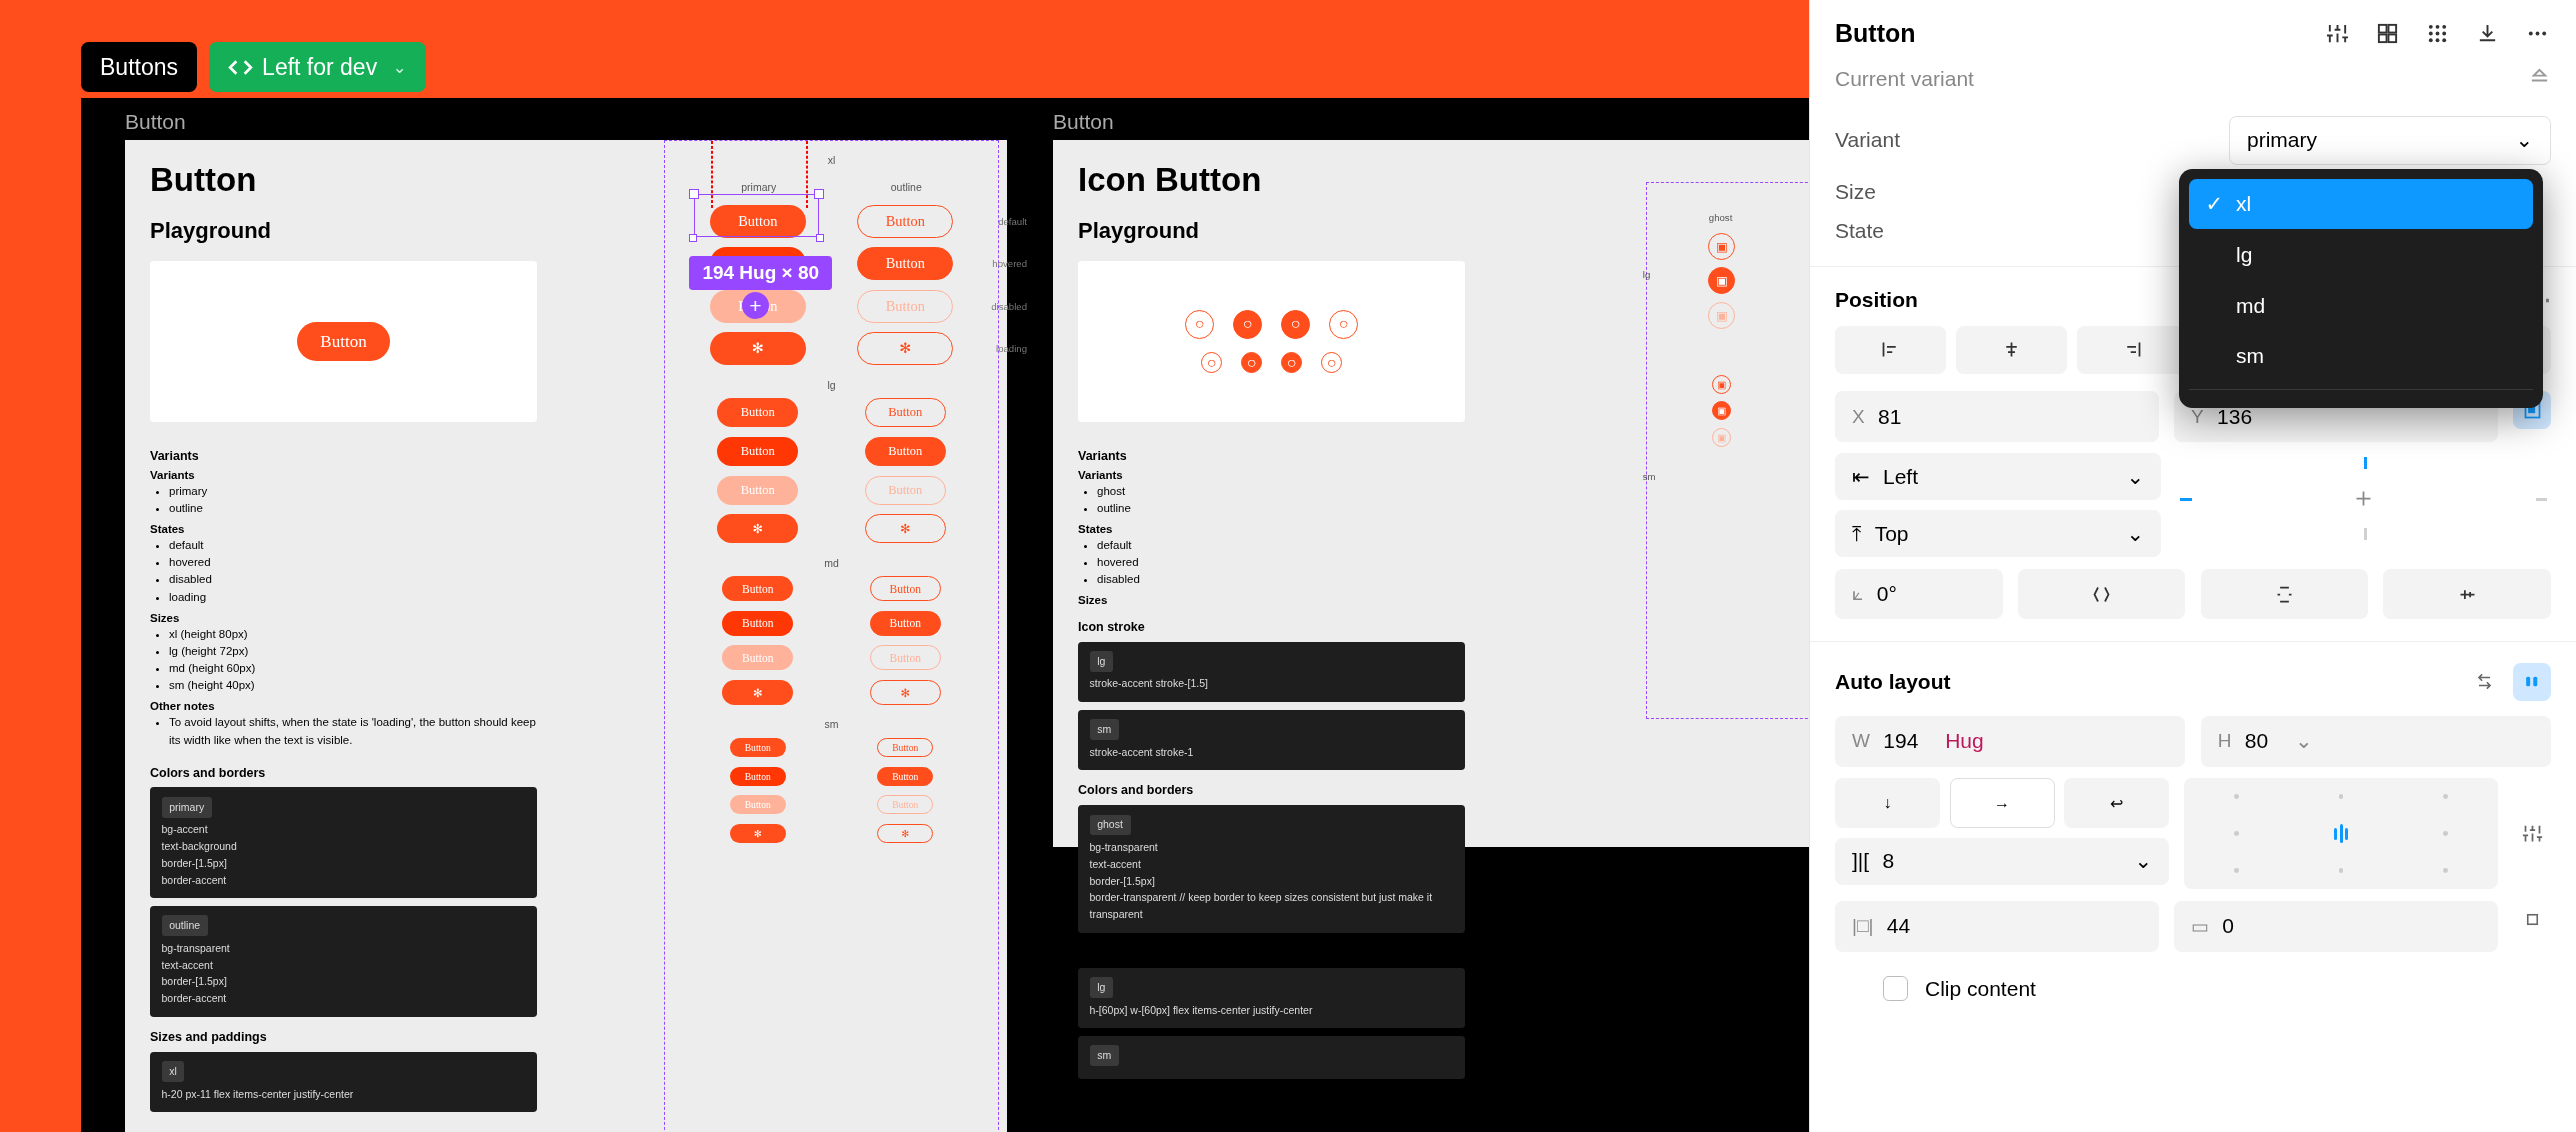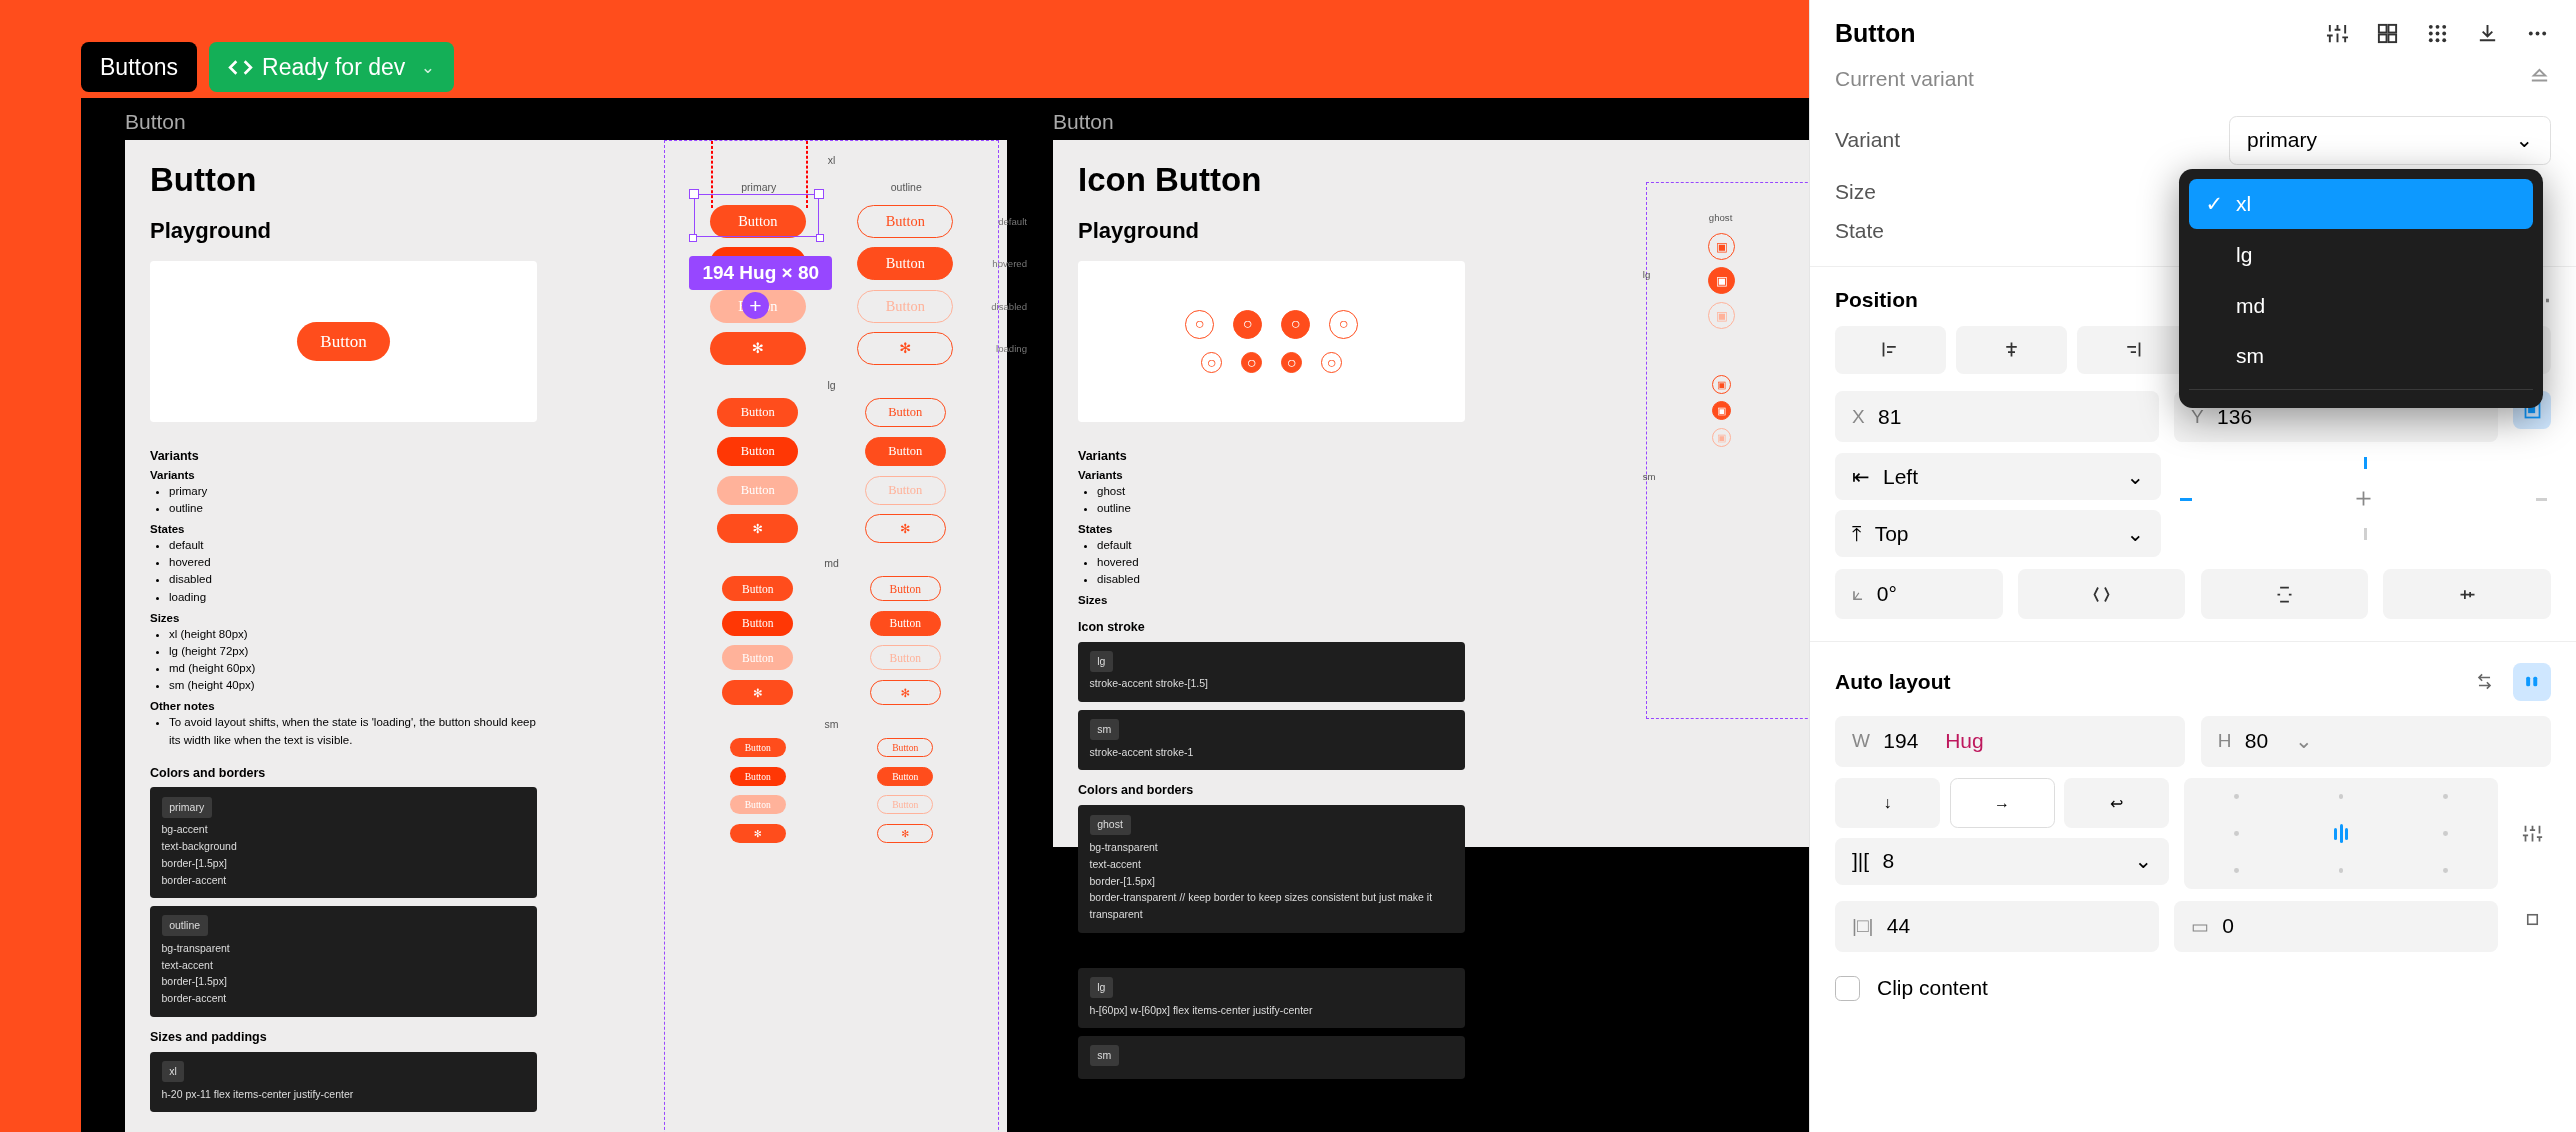--- a/index.html
+++ b/index.html
@@ -115,37 +115,37 @@
 
 .al-dots { flex: 1; background: #f3f3f3; border-radius: 7.7px; height: 111px; position: relative; display: grid; grid-template-columns: repeat(3,1fr); grid-template-rows: repeat(3,1fr); }
 .al-dots .dot { width: 4.8px; height: 4.8px; background: #ccc; border-radius: 50%; margin: auto; }
 .al-dots .bars { display: flex; gap: 2.9px; align-items: center; margin: auto; }
 .al-dots .bar { width: 2.9px; background: #0d99ff; border-radius: 1.9px; }
 
 .dir-row { display: flex; gap: 9.6px; padding: 5.8px 25px; height: 50px; }
 .dir-btn { flex: 0 0 105px; background: #f3f3f3; border-radius: 7.7px; display: flex; align-items: center; justify-content: center; cursor: pointer; }
 .dir-btn.active { background: #fff; border: 1px solid #ddd; }
 
-.clip-row { display: flex; align-items: flex-start; gap: 17px; padding: 19px 25px; }
+.clip-row { display: flex; align-items: center; gap: 17px; padding: 19px 25px; margin-left: 48px; }
 .clip-check { width: 25px; height: 25px; border: 1.9px solid #bbb; border-radius: 5.8px; }
 
 svg { display: block; }
 </style>
 </head>
 <body>
 
 <div class="top-tags">
   <div class="tag-box">Buttons</div>
   <div class="tag-box tag-green">
     <span class="dev-icon">
       <svg viewBox="0 0 24 24" width="25" height="25" fill="none" stroke="#fff" stroke-width="2.5">
           <path d="M8 6l-6 6 6 6M16 6l6 6-6 6"></path>
         </svg>
     </span>
-    <span>Ready for dev</span>
+    <span>Left for dev</span>
     <span class="chev">⌄</span>
   </div>
 </div>
 
 <div class="canvas-area">
 
   <div class="frame-label" style="left:44px">Button</div>
   <div class="frame frame-1">
     <div class="frame-inner">
       <div class="frame-title">Button</div>

